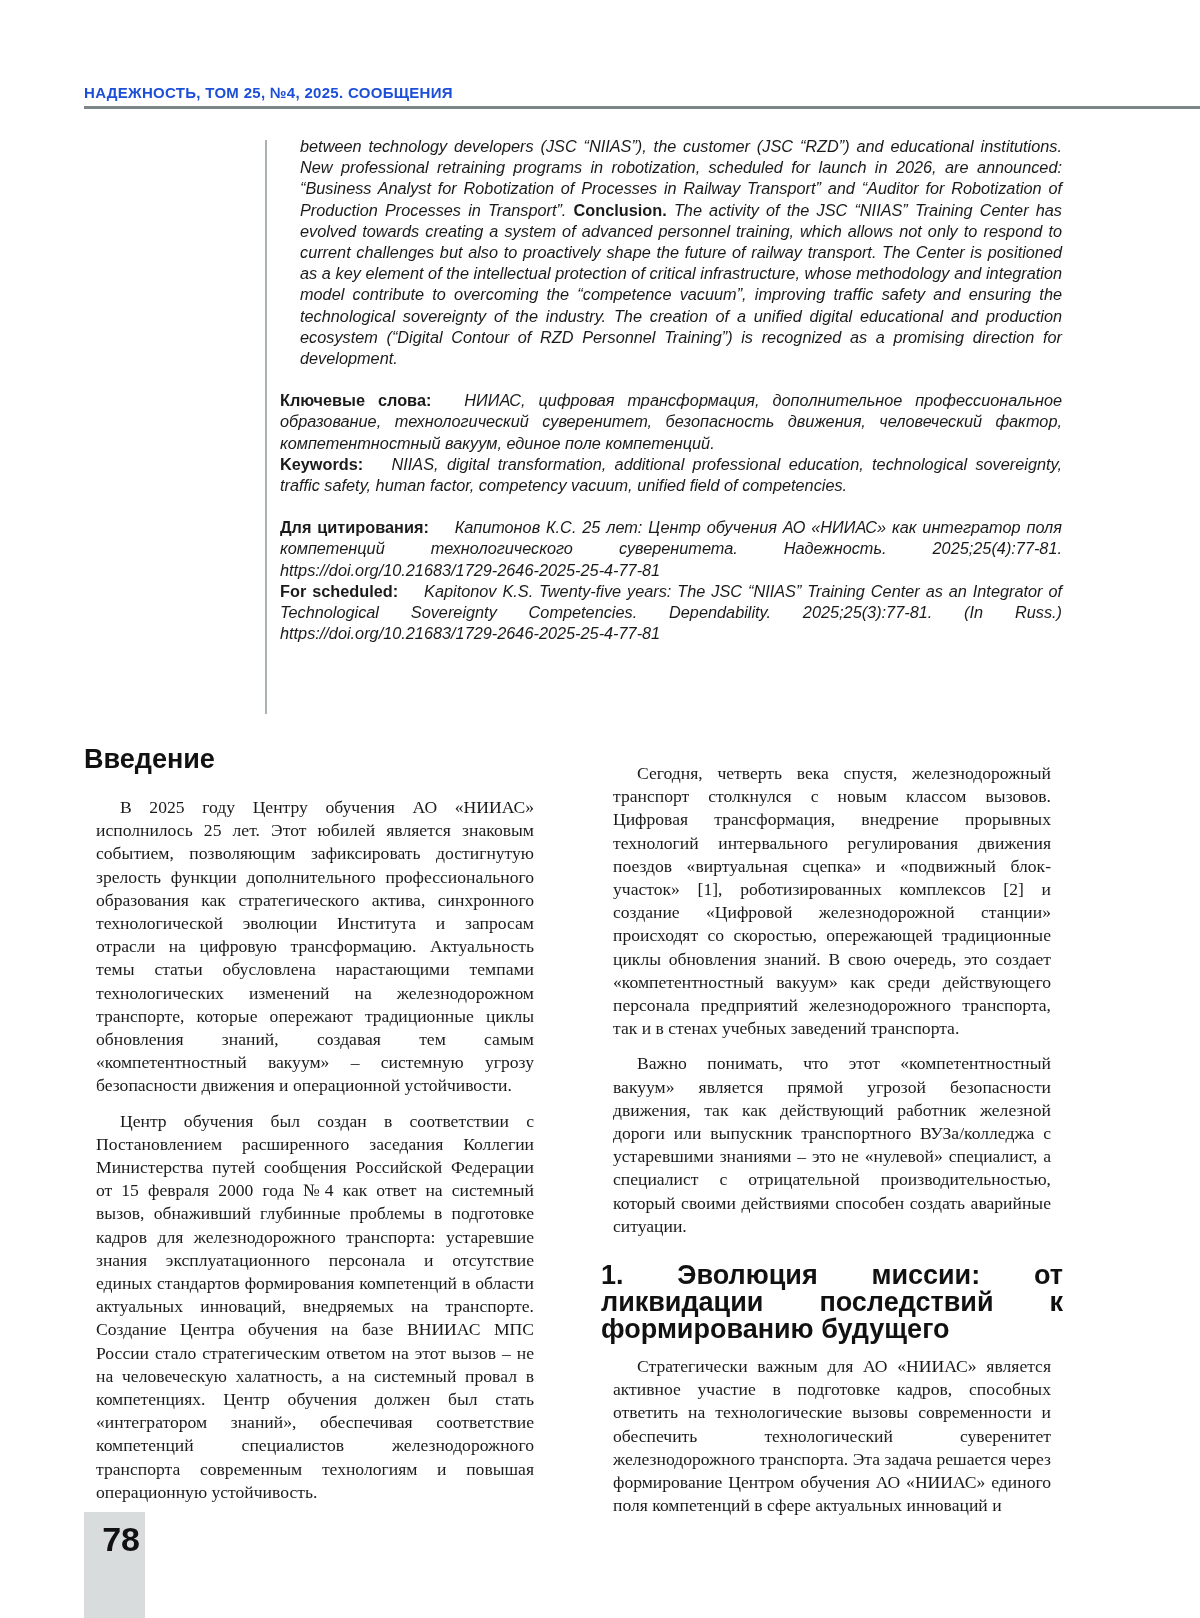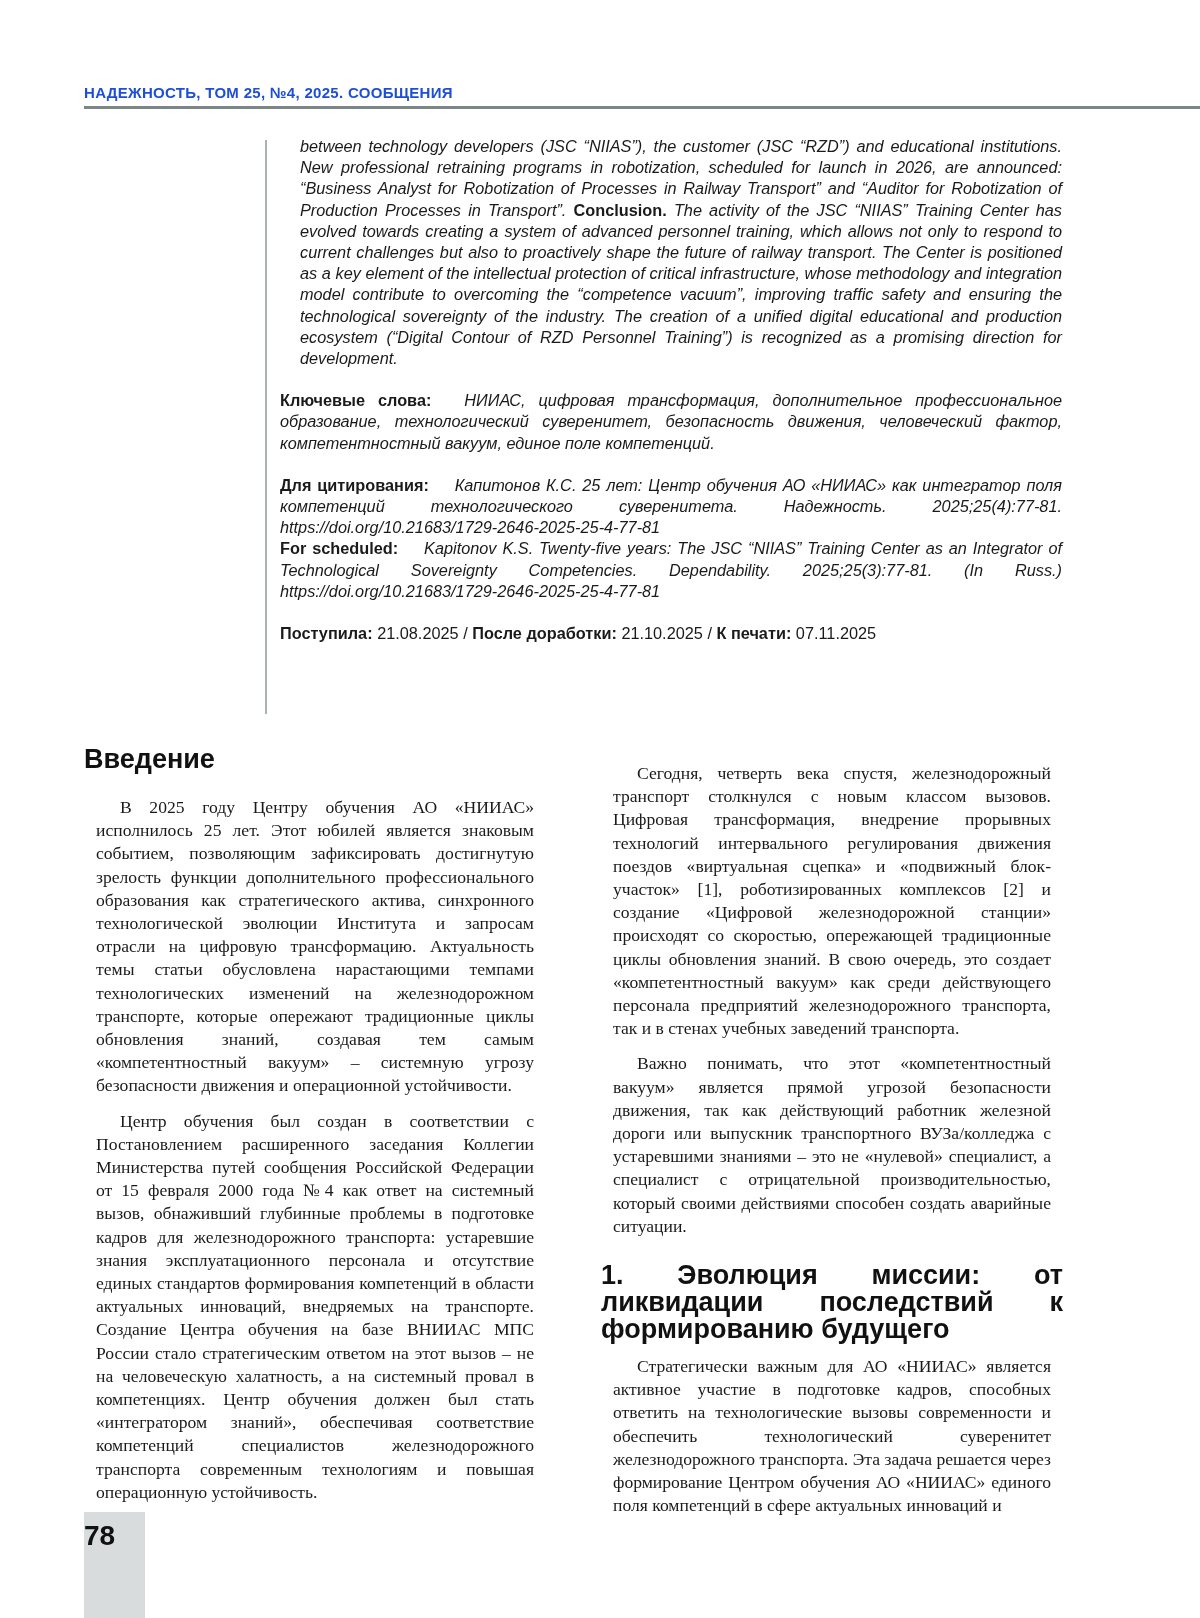--- a/index.html
+++ b/index.html
@@ -33,22 +33,22 @@
     font-family: "Liberation Sans", sans-serif; font-weight: bold;
     font-size: 27px; line-height: 27px; color: #111; margin: 0;
   }
   .left-h2 { position: absolute; left: 84px; top: 746px; }
   .right-h2-wrap { margin-top: 24px; margin-bottom: 10px; }
   .page-box {
     position: absolute; left: 84px; top: 1512px; width: 61px; height: 106px;
     background: #d9dcdc;
   }
   .page-num {
-    position: absolute; left: 0; top: 8px; width: 56px; text-align: left;
-    font-family: "Liberation Sans", sans-serif; font-weight: bold; font-size: 28px; color: #111;
+    position: absolute; left: 0; top: 8px; width: 56px; text-align: right;
+    font-family: "Liberation Sans", sans-serif; font-weight: bold; font-size: 34px; color: #111;
   }
 </style>
 </head>
 <body>
 
 <div class="running-head">НАДЕЖНОСТЬ, ТОМ 25, №4, 2025. СООБЩЕНИЯ</div>
 <div class="head-rule"></div>
 
 <div class="abstract-rule"></div>
 
@@ -56,40 +56,34 @@
   <p class="it">
     <span>between technology developers (JSC “NIIAS”), the customer (JSC “RZD”) and educational institutions. New professional retraining programs in robotization, scheduled for launch in 2026, are announced: “Business Analyst for Robotization of Processes in Railway Transport” and “Auditor for Robotization of Production Processes in Transport”.</span>
     <b>Conclusion.</b>
     <span>The activity of the JSC “NIIAS” Training Center has evolved towards creating a system of advanced personnel training, which allows not only to respond to current challenges but also to proactively shape the future of railway transport. The Center is positioned as a key element of the intellectual protection of critical infrastructure, whose methodology and integration model contribute to overcoming the “competence vacuum”, improving traffic safety and ensuring the technological sovereignty of the industry. The creation of a unified digital educational and production ecosystem (“Digital Contour of RZD Personnel Training”) is recognized as a promising direction for development.</span>
   </p>
   <div class="gap"></div>
   <p>
     <b>Ключевые слова:</b>
     <span class="it">НИИАС, цифровая трансформация, дополнительное профессиональное образование, технологический суверенитет, безопасность движения, человеческий фактор, компетентностный вакуум, единое поле компетенций.</span>
   </p>
+  <p>
+    <b>Keywords:</b>
+    <span class="it">NIIAS, digital transformation, additional professional education, technological sovereignty, traffic safety, human factor, competency vacuum, unified field of competencies.</span>
+  </p>
   <div class="gap"></div>
   <p>
     <b>Для цитирования:</b>
     <span class="it">Капитонов К.С. 25 лет: Центр обучения АО «НИИАС» как интегратор поля компетенций технологического суверенитета. Надежность. 2025;25(4):77-81. https://doi.org/10.21683/1729-2646-2025-25-4-77-81</span>
   </p>
   <p>
     <b>For scheduled:</b>
     <span class="it">Kapitonov K.S. Twenty-five years: The JSC “NIIAS” Training Center as an Integrator of Technological Sovereignty Competencies. Dependability. 2025;25(3):77-81. (In Russ.) https://doi.org/10.21683/1729-2646-2025-25-4-77-81</span>
   </p>
   <div class="gap"></div>
-  <p class="dates" style="text-align:left">
-    <b>Поступила:</b>
-    <span>21.08.2025</span>
-    <span>/</span>
-    <b>После доработки:</b>
-    <span>21.10.2025</span>
-    <span>/</span>
-    <b>К печати:</b>
-    <span>07.11.2025</span>
-  </p>
 </div>
 
 <h2 class="h2 left-h2">Введение</h2>
 
 <div class="col left-col" style="top:784px">
   <p>В 2025 году Центру обучения АО «НИИАС» исполнилось 25 лет. Этот юбилей является знаковым событием, позволяющим зафиксировать достигнутую зрелость функции дополнительного профессионального образования как стратегического актива, синхронного технологической эволюции Института и запросам отрасли на цифровую трансформацию. Актуальность темы статьи обусловлена нарастающими темпами технологических изменений на железнодорожном транспорте, которые опережают традиционные циклы обновления знаний, создавая тем самым «компетентностный вакуум» – системную угрозу безопасности движения и операционной устойчивости.</p>
   <p>Центр обучения был создан в соответствии с Постановлением расширенного заседания Коллегии Министерства путей сообщения Российской Федерации от 15 февраля 2000 года №4 как ответ на системный вызов, обнаживший глубинные проблемы в подготовке кадров для железнодорожного транспорта: устаревшие знания эксплуатационного персонала и отсутствие единых стандартов формирования компетенций в области актуальных инноваций, внедряемых на транспорте. Создание Центра обучения на базе ВНИИАС МПС России стало стратегическим ответом на этот вызов – не на человеческую халатность, а на системный провал в компетенциях. Центр обучения должен был стать «интегратором знаний», обеспечивая соответствие компетенций специалистов железнодорожного транспорта современным технологиям и повышая операционную устойчивость.</p>
 </div>
 
 <div class="col right-col" style="top:750px">

